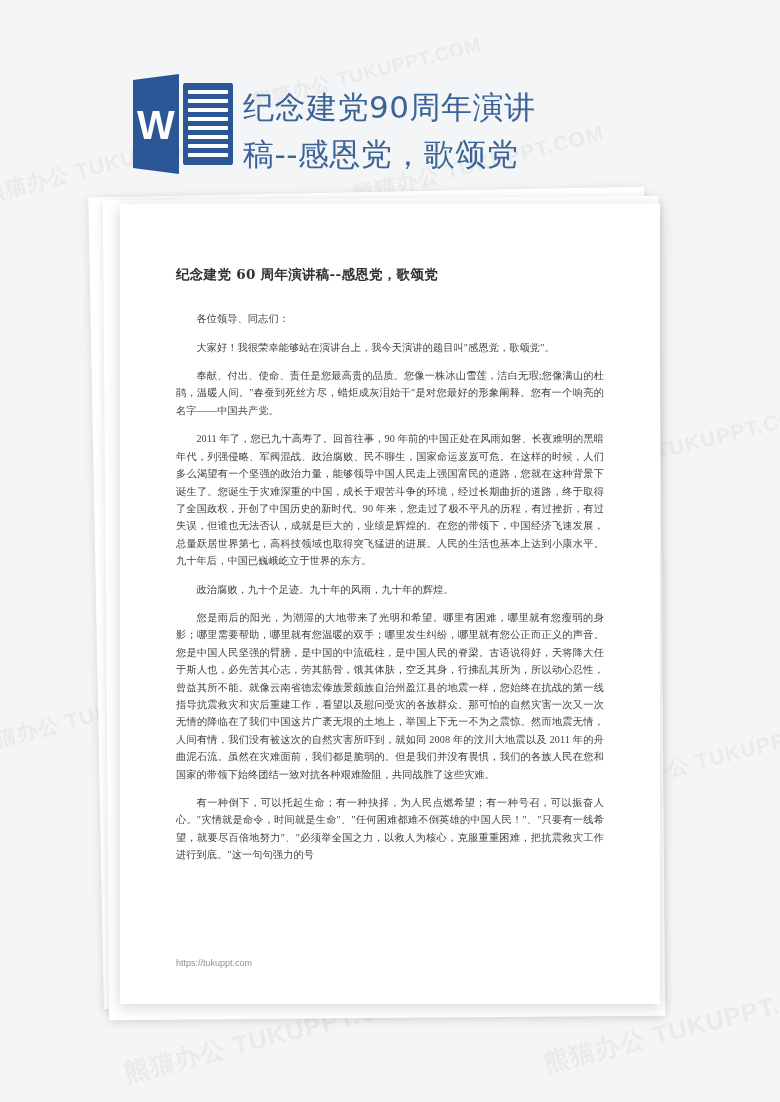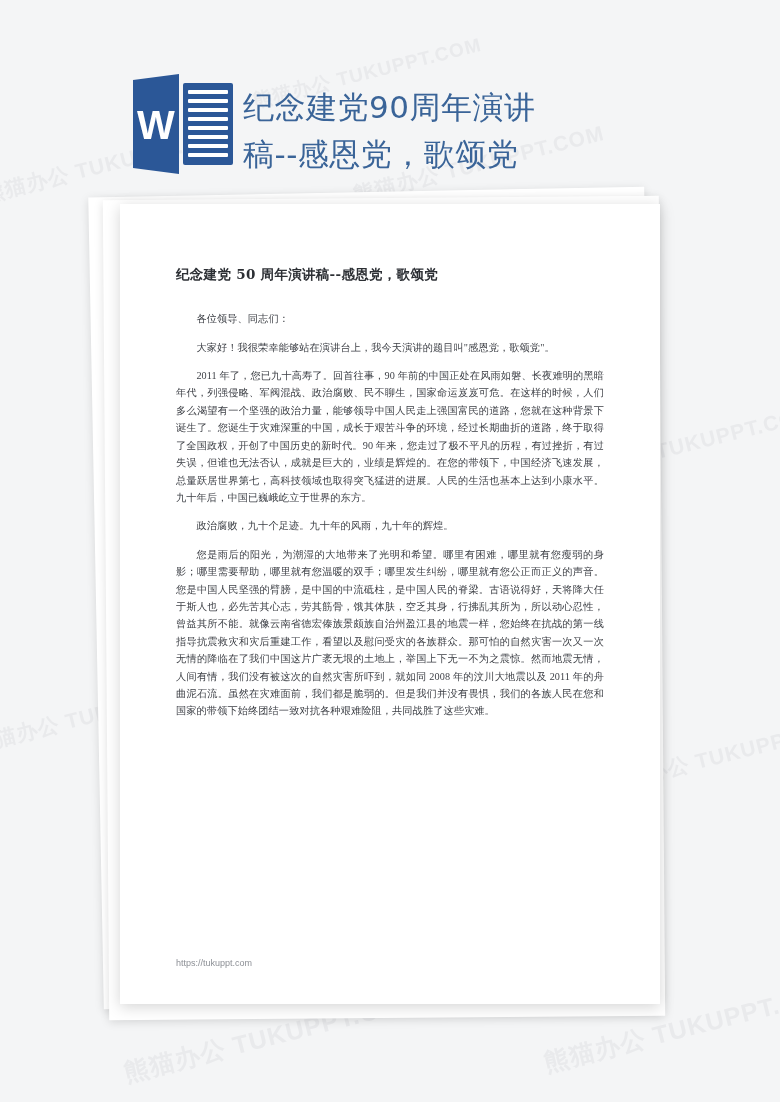--- a/index.html
+++ b/index.html
@@ -206,21 +206,23 @@
     <div>纪念建党90周年演讲</div>
     <div>稿--感恩党，歌颂党</div>
   </div>
 </div>
 
 <div class="sheet sheet-back2"></div>
 <div class="sheet sheet-back1"></div>
 
 <div class="sheet sheet-main">
   <div class="doc-body">
-    <div class="doc-heading">纪念建党 50 周年演讲稿--感恩党，歌颂党</div>
+    <div class="doc-heading">纪念建党 60 周年演讲稿--感恩党，歌颂党</div>
     <p class="doc-p">各位领导、同志们：</p>
     <p class="doc-p">大家好！我很荣幸能够站在演讲台上，我今天演讲的题目叫"感恩党，歌颂党"。</p>
+    <p class="doc-p">奉献、付出、使命、责任是您最高贵的品质。您像一株冰山雪莲，洁白无瑕;您像满山的杜鹃，温暖人间。"春蚕到死丝方尽，蜡炬成灰泪始干"是对您最好的形象阐释。您有一个响亮的名字——中国共产党。</p>
     <p class="doc-p">2011 年了，您已九十高寿了。回首往事，90 年前的中国正处在风雨如磐、长夜难明的黑暗年代，列强侵略、军阀混战、政治腐败、民不聊生，国家命运岌岌可危。在这样的时候，人们多么渴望有一个坚强的政治力量，能够领导中国人民走上强国富民的道路，您就在这种背景下诞生了。您诞生于灾难深重的中国，成长于艰苦斗争的环境，经过长期曲折的道路，终于取得了全国政权，开创了中国历史的新时代。90 年来，您走过了极不平凡的历程，有过挫折，有过失误，但谁也无法否认，成就是巨大的，业绩是辉煌的。在您的带领下，中国经济飞速发展，总量跃居世界第七，高科技领域也取得突飞猛进的进展。人民的生活也基本上达到小康水平。九十年后，中国已巍峨屹立于世界的东方。</p>
     <p class="doc-p">政治腐败，九十个足迹。九十年的风雨，九十年的辉煌。</p>
     <p class="doc-p">您是雨后的阳光，为潮湿的大地带来了光明和希望。哪里有困难，哪里就有您瘦弱的身影；哪里需要帮助，哪里就有您温暖的双手；哪里发生纠纷，哪里就有您公正而正义的声音。您是中国人民坚强的臂膀，是中国的中流砥柱，是中国人民的脊梁。古语说得好，天将降大任于斯人也，必先苦其心志，劳其筋骨，饿其体肤，空乏其身，行拂乱其所为，所以动心忍性，曾益其所不能。就像云南省德宏傣族景颇族自治州盈江县的地震一样，您始终在抗战的第一线指导抗震救灾和灾后重建工作，看望以及慰问受灾的各族群众。那可怕的自然灾害一次又一次无情的降临在了我们中国这片广袤无垠的土地上，举国上下无一不为之震惊。然而地震无情，人间有情，我们没有被这次的自然灾害所吓到，就如同 2008 年的汶川大地震以及 2011 年的舟曲泥石流。虽然在灾难面前，我们都是脆弱的。但是我们并没有畏惧，我们的各族人民在您和国家的带领下始终团结一致对抗各种艰难险阻，共同战胜了这些灾难。</p>
+    <p class="doc-p">有一种倒下，可以托起生命；有一种抉择，为人民点燃希望；有一种号召，可以振奋人心。"灾情就是命令，时间就是生命"、"任何困难都难不倒英雄的中国人民！"、"只要有一线希望，就要尽百倍地努力"、"必须举全国之力，以救人为核心，克服重重困难，把抗震救灾工作进行到底。"这一句句强力的号</p>
   </div>
   <div class="doc-footer">https://tukuppt.com</div>
 </div>
 
 </body></html>

